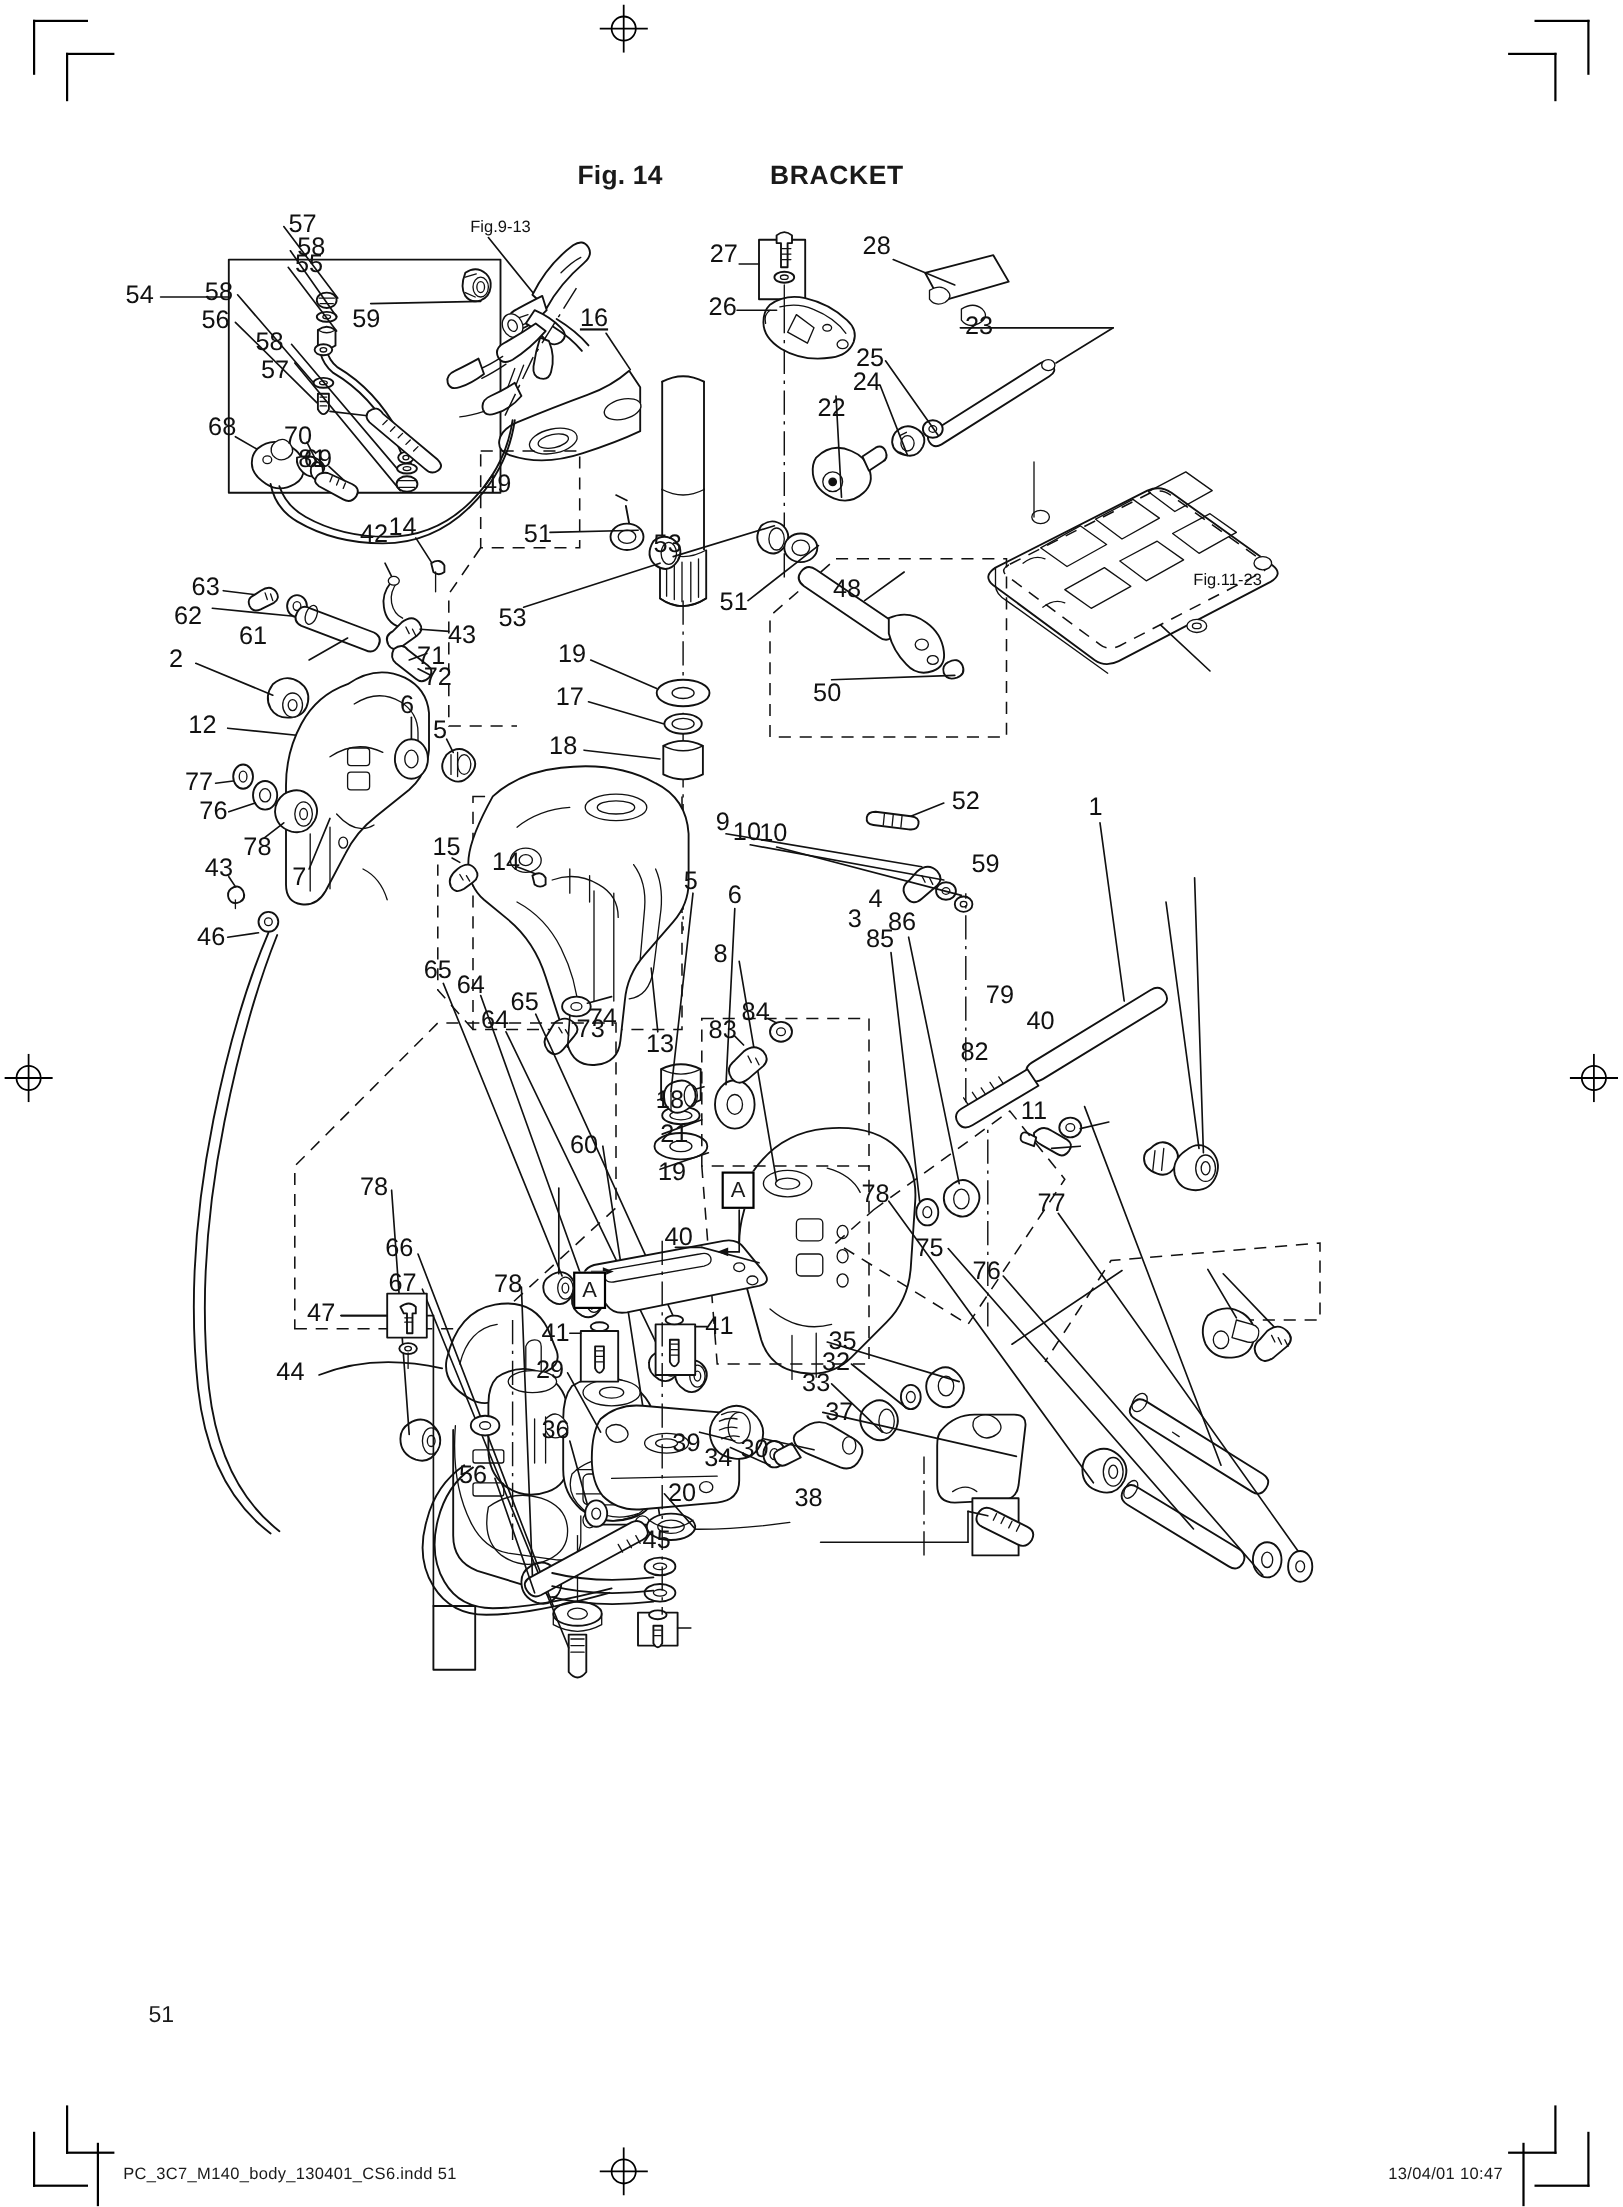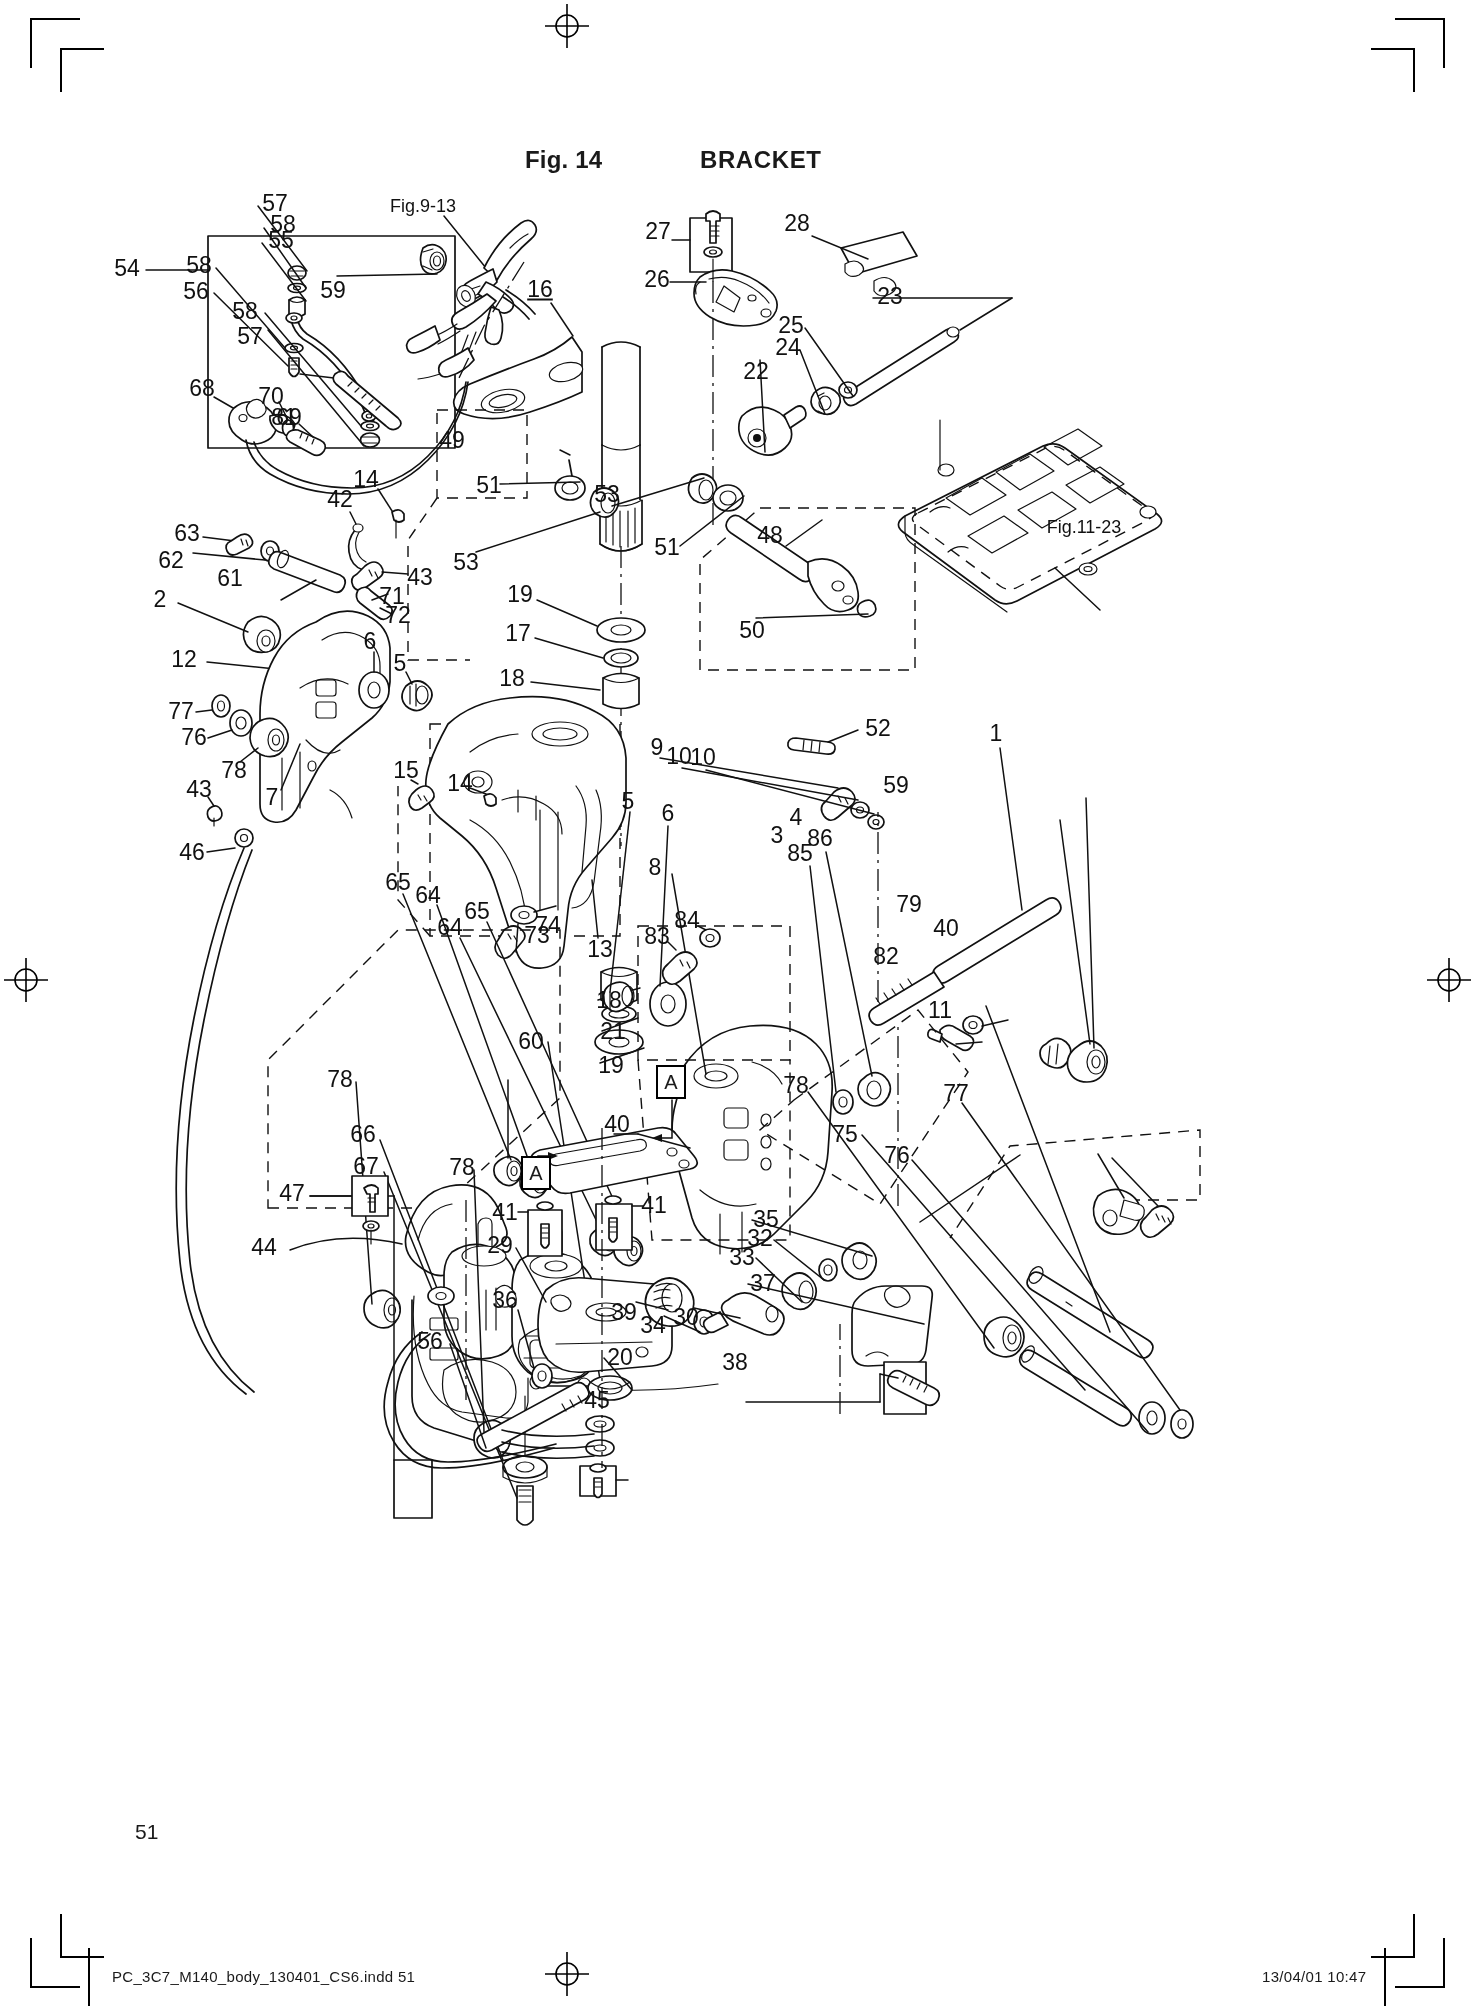--- a/index.html
+++ b/index.html
@@ -115,25 +115,26 @@
     font-size: 23px;
     font-weight: normal;
     color: #111;
     white-space: nowrap;
     line-height: 1;
     transform: translate(-50%, -50%);
     font-family: "Liberation Sans", sans-serif;
   }
   .ref-label {
     position: absolute;
-    font-size: 18px;
+    font-size: 15px;
     color: #111;
     white-space: nowrap;
     line-height: 1;
     transform: translate(-50%, -50%);
+    margin-left: 32px;
   }
   .sect-marker {
     position: absolute;
     border: 2px solid #000;
     width: 26px;
     height: 30px;
     font-size: 20px;
     text-align: center;
     line-height: 30px;
     background: #fff;
@@ -852,21 +853,21 @@
       <div class="callout" style="left: 756px; top: 371px;">22</div>
       <div class="callout" style="left: 540px; top: 289px; text-decoration: underline;">16</div>
       <div class="callout" style="left: 284px; top: 369px; margin-top: 48px;">81</div>
       <div class="callout" style="left: 202px; top: 388px;">68</div>
       <div class="callout" style="left: 271px; top: 396px;">70</div>
       <div class="callout" style="left: 289px; top: 417px;">69</div>
       <div class="callout" style="left: 452px; top: 440px;">49</div>
       <div class="callout" style="left: 489px; top: 485px;">51</div>
       <div class="callout" style="left: 607px; top: 494px;">53</div>
       <div class="callout" style="left: 366px; top: 479px;">14</div>
-      <div class="callout" style="left: 340px; top: 499px; text-align: right;">42</div>
+      <div class="callout" style="left: 340px; top: 485px; text-align: right;">42</div>
       <div class="callout" style="left: 466px; top: 562px;">53</div>
       <div class="callout" style="left: 667px; top: 547px;">51</div>
       <div class="callout" style="left: 770px; top: 535px;">48</div>
       <div class="callout" style="left: 187px; top: 533px;">63</div>
       <div class="callout" style="left: 171px; top: 560px;">62</div>
       <div class="callout" style="left: 230px; top: 578px;">61</div>
       <div class="callout" style="left: 420px; top: 577px;">43</div>
       <div class="callout" style="left: 392px; top: 596px;">71</div>
       <div class="callout" style="left: 398px; top: 615px;">72</div>
       <div class="callout" style="left: 160px; top: 599px;">2</div>

